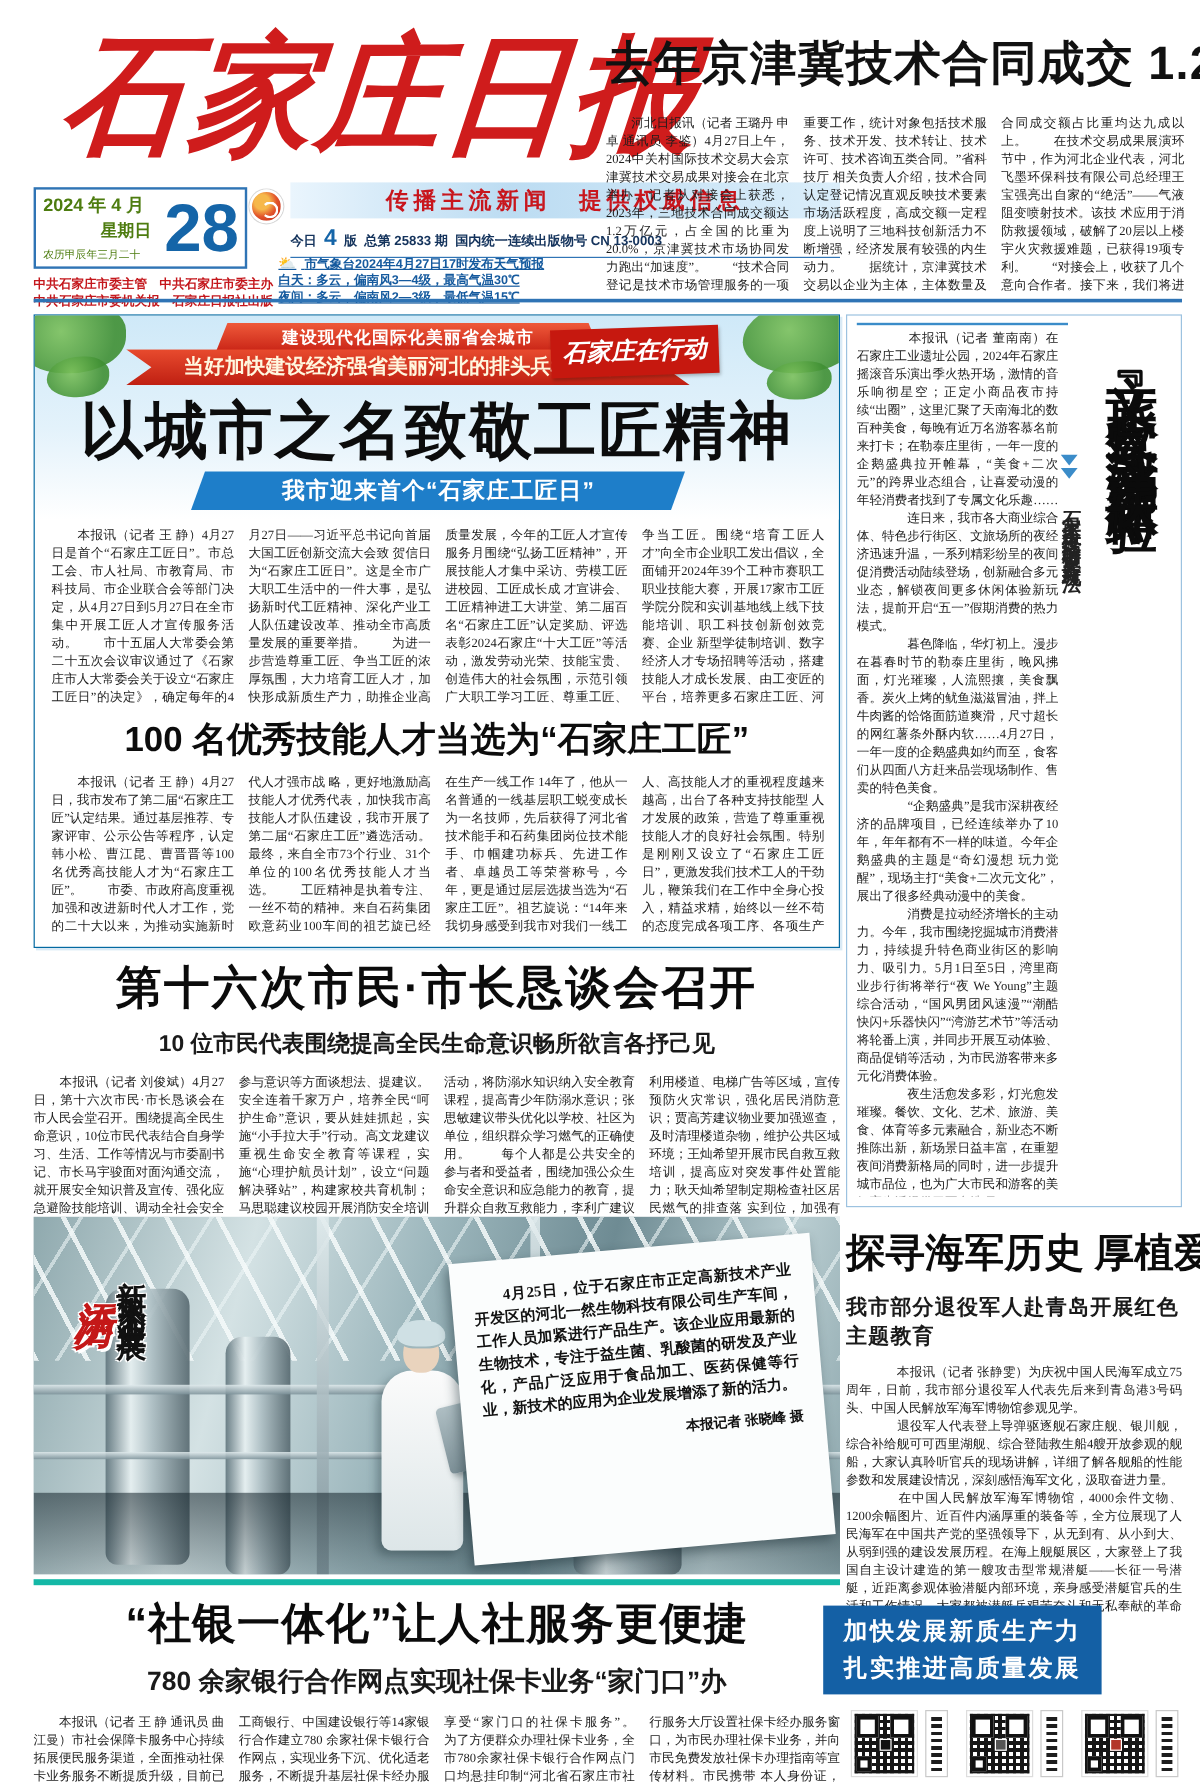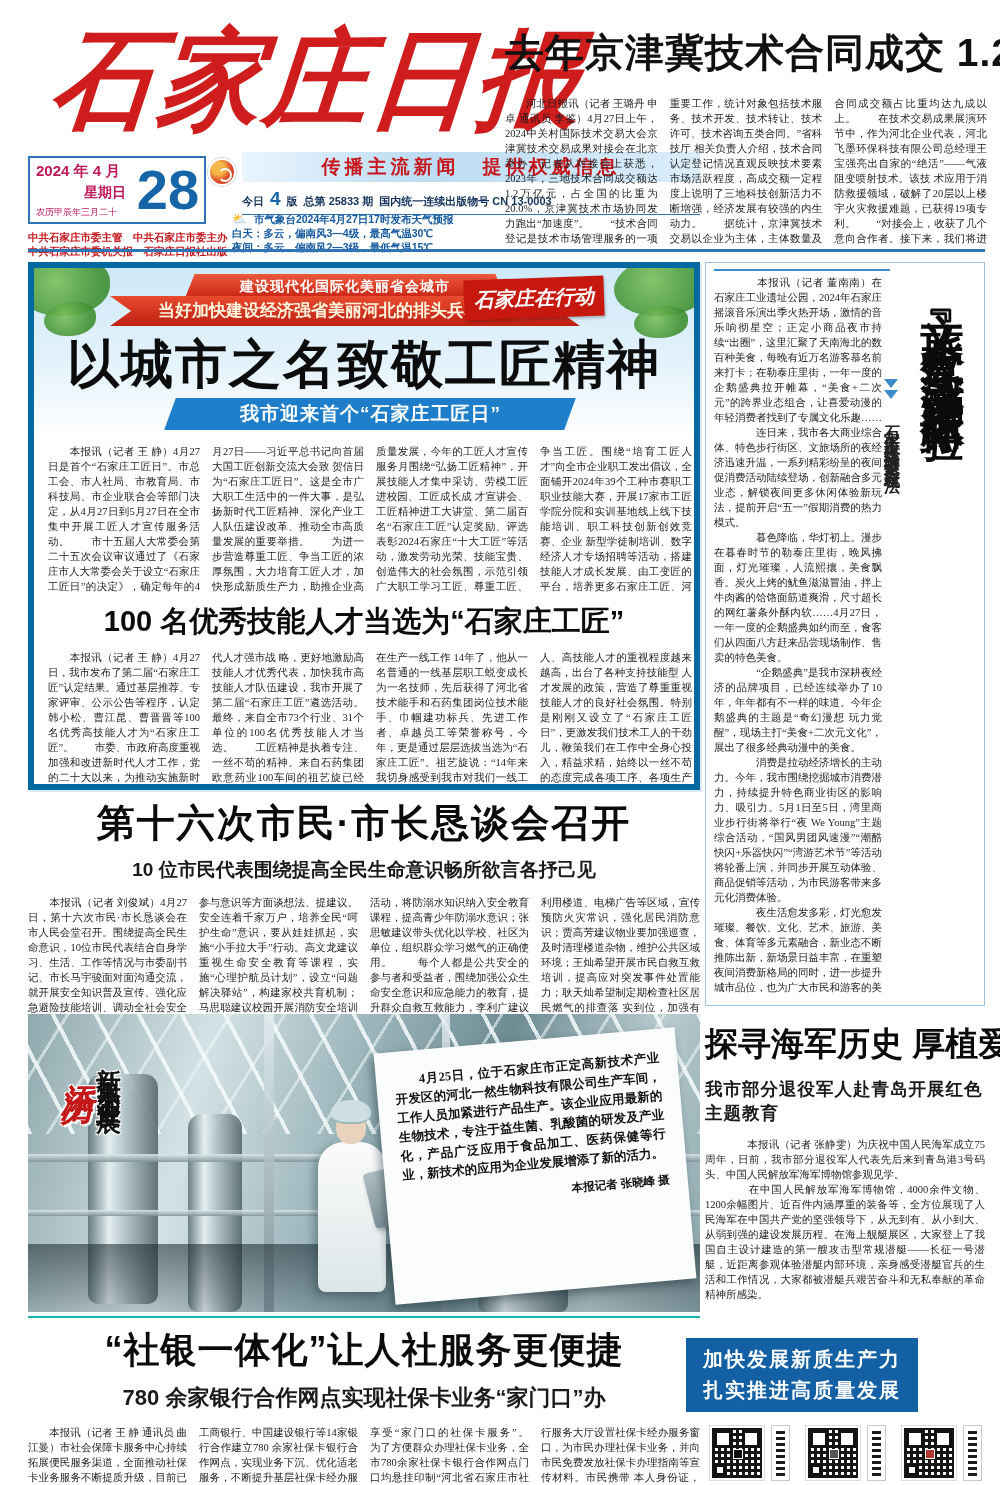--- a/index.html
+++ b/index.html
@@ -6,56 +6,56 @@
   body { background:#e8e8e8; font-family:"Liberation Sans", sans-serif; }
   .page { position:relative; width:1000px; height:1485px; background:#ffffff; margin:0 auto; overflow:hidden; }
 
   
   .masthead-title { position:absolute; left:52px; top:14px; width:470px; height:138px;
     font-family:"Liberation Serif", serif; font-weight:bold; font-style:italic;
     font-size:104px; line-height:134px; color:#cf1c1c; text-align:center;
     transform:skewX(-5deg) scaleY(1.04); letter-spacing:2px; white-space:nowrap; }
   .date-box { position:absolute; left:28px; top:156px; width:178px; height:68px;
     border:2px solid #2f74b5; display:flex; }
-  .date-left { flex:1; padding:4px 2px 2px 6px; color:#be185d; }
+  .date-left { flex:1; padding:4px 2px 2px 6px; color:#4d7c0f; }
   .date-line1 { font-size:15px; font-weight:bold; }
   .date-line2 { font-size:14px; font-weight:bold; margin-top:3px;margin-left:48px; }
   .date-lunar { font-size:9px; margin-top:4px; white-space:nowrap; }
   .day-number { width:72px; font-size:56px; font-weight:900; color:#1565a8; line-height:64px; text-align:center; }
   .org-lines { position:absolute; left:28px; top:230px; width:360px; color:#c4171c;
     font-size:10.5px; font-weight:bold; line-height:14px; }
   .logo-circle { position:absolute; left:208px; top:158px; width:28px; height:28px; border-radius:50%;
     background:radial-gradient(circle at 35% 35%, #f6b84a 0 28%, #e2542b 55%, #b51f17 100%);
     border:2px solid #fff; box-shadow:0 0 0 1px #d8d8d8; }
   .logo-circle::after { content:""; position:absolute; left:8px; top:8px; width:10px; height:10px;
     border:2px solid #fff; border-radius:50%; border-left-color:transparent; }
   .slogan-bar { position:absolute; left:242px; top:152px; width:458px; height:30px;
     background:linear-gradient(90deg,#eaf5fd,#bcdcf2 40%,#dbeefa); display:flex; align-items:center; justify-content:center; }
   .slogan-bar span { color:#c8161d; font-size:19px; font-weight:900; letter-spacing:4px; }
   .edition-row { position:absolute; left:242px; top:188px; width:458px; font-size:11px; color:#14335c;
     font-weight:bold; display:flex; align-items:baseline; gap:6px; border-bottom:1px solid #2f74b5; padding-bottom:4px; }
   .edition-num { color:#1565a8; font-size:19px; font-weight:900; }
   .weather-block { position:absolute; left:232px; top:212px; width:470px; color:#155a9e; font-size:10.5px;
-    font-weight:bold; line-height:14px; }
+    font-weight:bold; line-height:14px;text-decoration:underline; }
   .weather-icon { color:#e8a23c; font-size:12px; margin-right:4px; }
 
   
   .top-story { position:absolute; left:505px; top:26px; width:482px; }
   .top-story-headline { font-size:39px; font-weight:900; color:#111; letter-spacing:1px; white-space:nowrap; }
   .top-story-cols { margin-top:16px; height:152px; column-count:3; column-gap:12px; column-fill:auto; overflow:hidden; }
 
   .col-text { font-family:"Liberation Serif", serif; font-size:10.5px; line-height:15px;
     color:#1c1c1c; text-align:justify; }
   .col-text p { text-indent:2em; }
 
   .main-divider { position:absolute; left:28px; top:249px; width:957px; height:3px; background:#2f74b5; }
 
   
   .feature-box { position:absolute; left:28px; top:262px; width:672px; height:528px;
-    border:6px solid #0369a1; box-shadow:2px 2px 0 #d9eaf6; overflow:hidden; }
+    border:1px solid #0369a1; box-shadow:2px 2px 0 #d9eaf6; overflow:hidden; }
   .banner-bg { position:absolute; left:0; top:0; width:100%; height:170px;
     background:linear-gradient(180deg,#cfe9f8 0,#e3f2fb 55%,#ffffff 100%); }
   .leaf { position:absolute; border-radius:60% 40% 55% 45%;
     background:radial-gradient(circle at 40% 40%, #7cc15c, #3f8f33 70%); opacity:.9; }
   .ribbon-wrap { position:absolute; left:76px; top:6px; width:470px; }
   .ribbon-line1 { margin:0 auto; width:320px; height:24px; background:linear-gradient(180deg,#ef5a3a,#c92416);
     color:#fff; font-size:14px; font-weight:900; text-align:center; line-height:24px; letter-spacing:1px;
     clip-path:polygon(3% 0,97% 0,100% 100%,0 100%); }
   .ribbon-line2 { margin:-2px auto 0; width:470px; height:30px; background:linear-gradient(180deg,#e84b2e,#bf1f12);
     color:#fff7df; font-size:17px; font-weight:900; text-align:center; line-height:30px;
@@ -124,21 +124,21 @@
     text-align:justify; text-indent:2em; font-weight:bold; }
   .caption-credit { margin-top:10px; text-align:right; font-size:11.5px; font-weight:bold; color:#111; }
 
   
   .navy-section { position:absolute; left:705px; top:1022px; width:280px; height:290px; }
   .navy-headline { font-size:33px; font-weight:900; color:#0b0b0b; white-space:nowrap; }
   .navy-subhead { font-size:17.5px; font-weight:bold; color:#1a1a1a; margin-top:10px; letter-spacing:1px; }
   .navy-body { margin-top:12px; height:220px; overflow:hidden; }
 
   
-  .social-section { position:absolute; left:28px; top:1316px; width:672px; height:168px; border-top:2px solid #14b8a6; padding-top:8px; }
+  .social-section { position:absolute; left:28px; top:1316px; width:672px; height:168px; border-top:5px solid #14b8a6; padding-top:8px; }
   .social-headline { text-align:center; font-size:36px; font-weight:900; color:#0b0b0b; letter-spacing:1px; }
   .social-subhead { text-align:center; font-size:22px; font-weight:bold; color:#1a1a1a; margin-top:8px; }
   .social-cols { margin-top:12px; height:86px; column-count:4; column-gap:12px; column-fill:auto; overflow:hidden; }
 
   
   .slogan-box { position:absolute; left:686px; top:1338px; width:232px; height:74px; background:#1460a5;
     display:flex; flex-direction:column; align-items:center; justify-content:center; gap:4px; }
   .slogan-box span { color:#fff; font-size:20px; font-weight:900; letter-spacing:2px; }
   .qr-row { position:absolute; left:710px; top:1424px; width:276px; height:58px; display:flex; gap:16px; }
   .qr-group { display:flex; gap:7px; align-items:center; }
@@ -295,20 +295,21 @@
       <div class="caption-text">4月25日，位于石家庄市正定高新技术产业开发区的河北一然生物科技有限公司生产车间，工作人员加紧进行产品生产。该企业应用最新的生物技术，专注于益生菌、乳酸菌的研发及产业化，产品广泛应用于食品加工、医药保健等行业，新技术的应用为企业发展增添了新的活力。</div>
       <div class="caption-credit">本报记者 张晓峰 摄</div>
     </div>
   </div>
 
   <div class="navy-section">
     <div class="navy-headline">探寻海军历史 厚植爱国情怀</div>
     <div class="navy-subhead">我市部分退役军人赴青岛开展红色主题教育</div>
     <div class="navy-body col-text">
       <p>　　本报讯（记者 张静雯）为庆祝中国人民海军成立75周年，日前，我市部分退役军人代表先后来到青岛港3号码头、中国人民解放军海军博物馆参观见学。</p>
+      <p>　　退役军人代表登上导弹驱逐舰石家庄舰、银川舰，综合补给舰可可西里湖舰、综合登陆救生船4艘开放参观的舰船，大家认真聆听官兵的现场讲解，详细了解各舰船的性能参数和发展建设情况，深刻感悟海军文化，汲取奋进力量。</p>
       <p>　　在中国人民解放军海军博物馆，4000余件文物、1200余幅图片、近百件内涵厚重的装备等，全方位展现了人民海军在中国共产党的坚强领导下，从无到有、从小到大、从弱到强的建设发展历程。在海上舰艇展区，大家登上了我国自主设计建造的第一艘攻击型常规潜艇——长征一号潜艇，近距离参观体验潜艇内部环境，亲身感受潜艇官兵的生活和工作情况，大家都被潜艇兵艰苦奋斗和无私奉献的革命精神所感染。</p>
 
     </div>
   </div>
 
   <div class="social-section">
     <div class="social-headline">“社银一体化”让人社服务更便捷</div>
     <div class="social-subhead">780 余家银行合作网点实现社保卡业务“家门口”办</div>
     <div class="social-cols col-text">
       <span>　　本报讯（记者 王 静 通讯员 曲江曼）市社会保障卡服务中心持续拓展便民服务渠道，全面推动社保卡业务服务不断提质升级，目前已与中国银行、中国农业银行、中国工商银行、中国建设银行等14家银行合作建立780</span>

